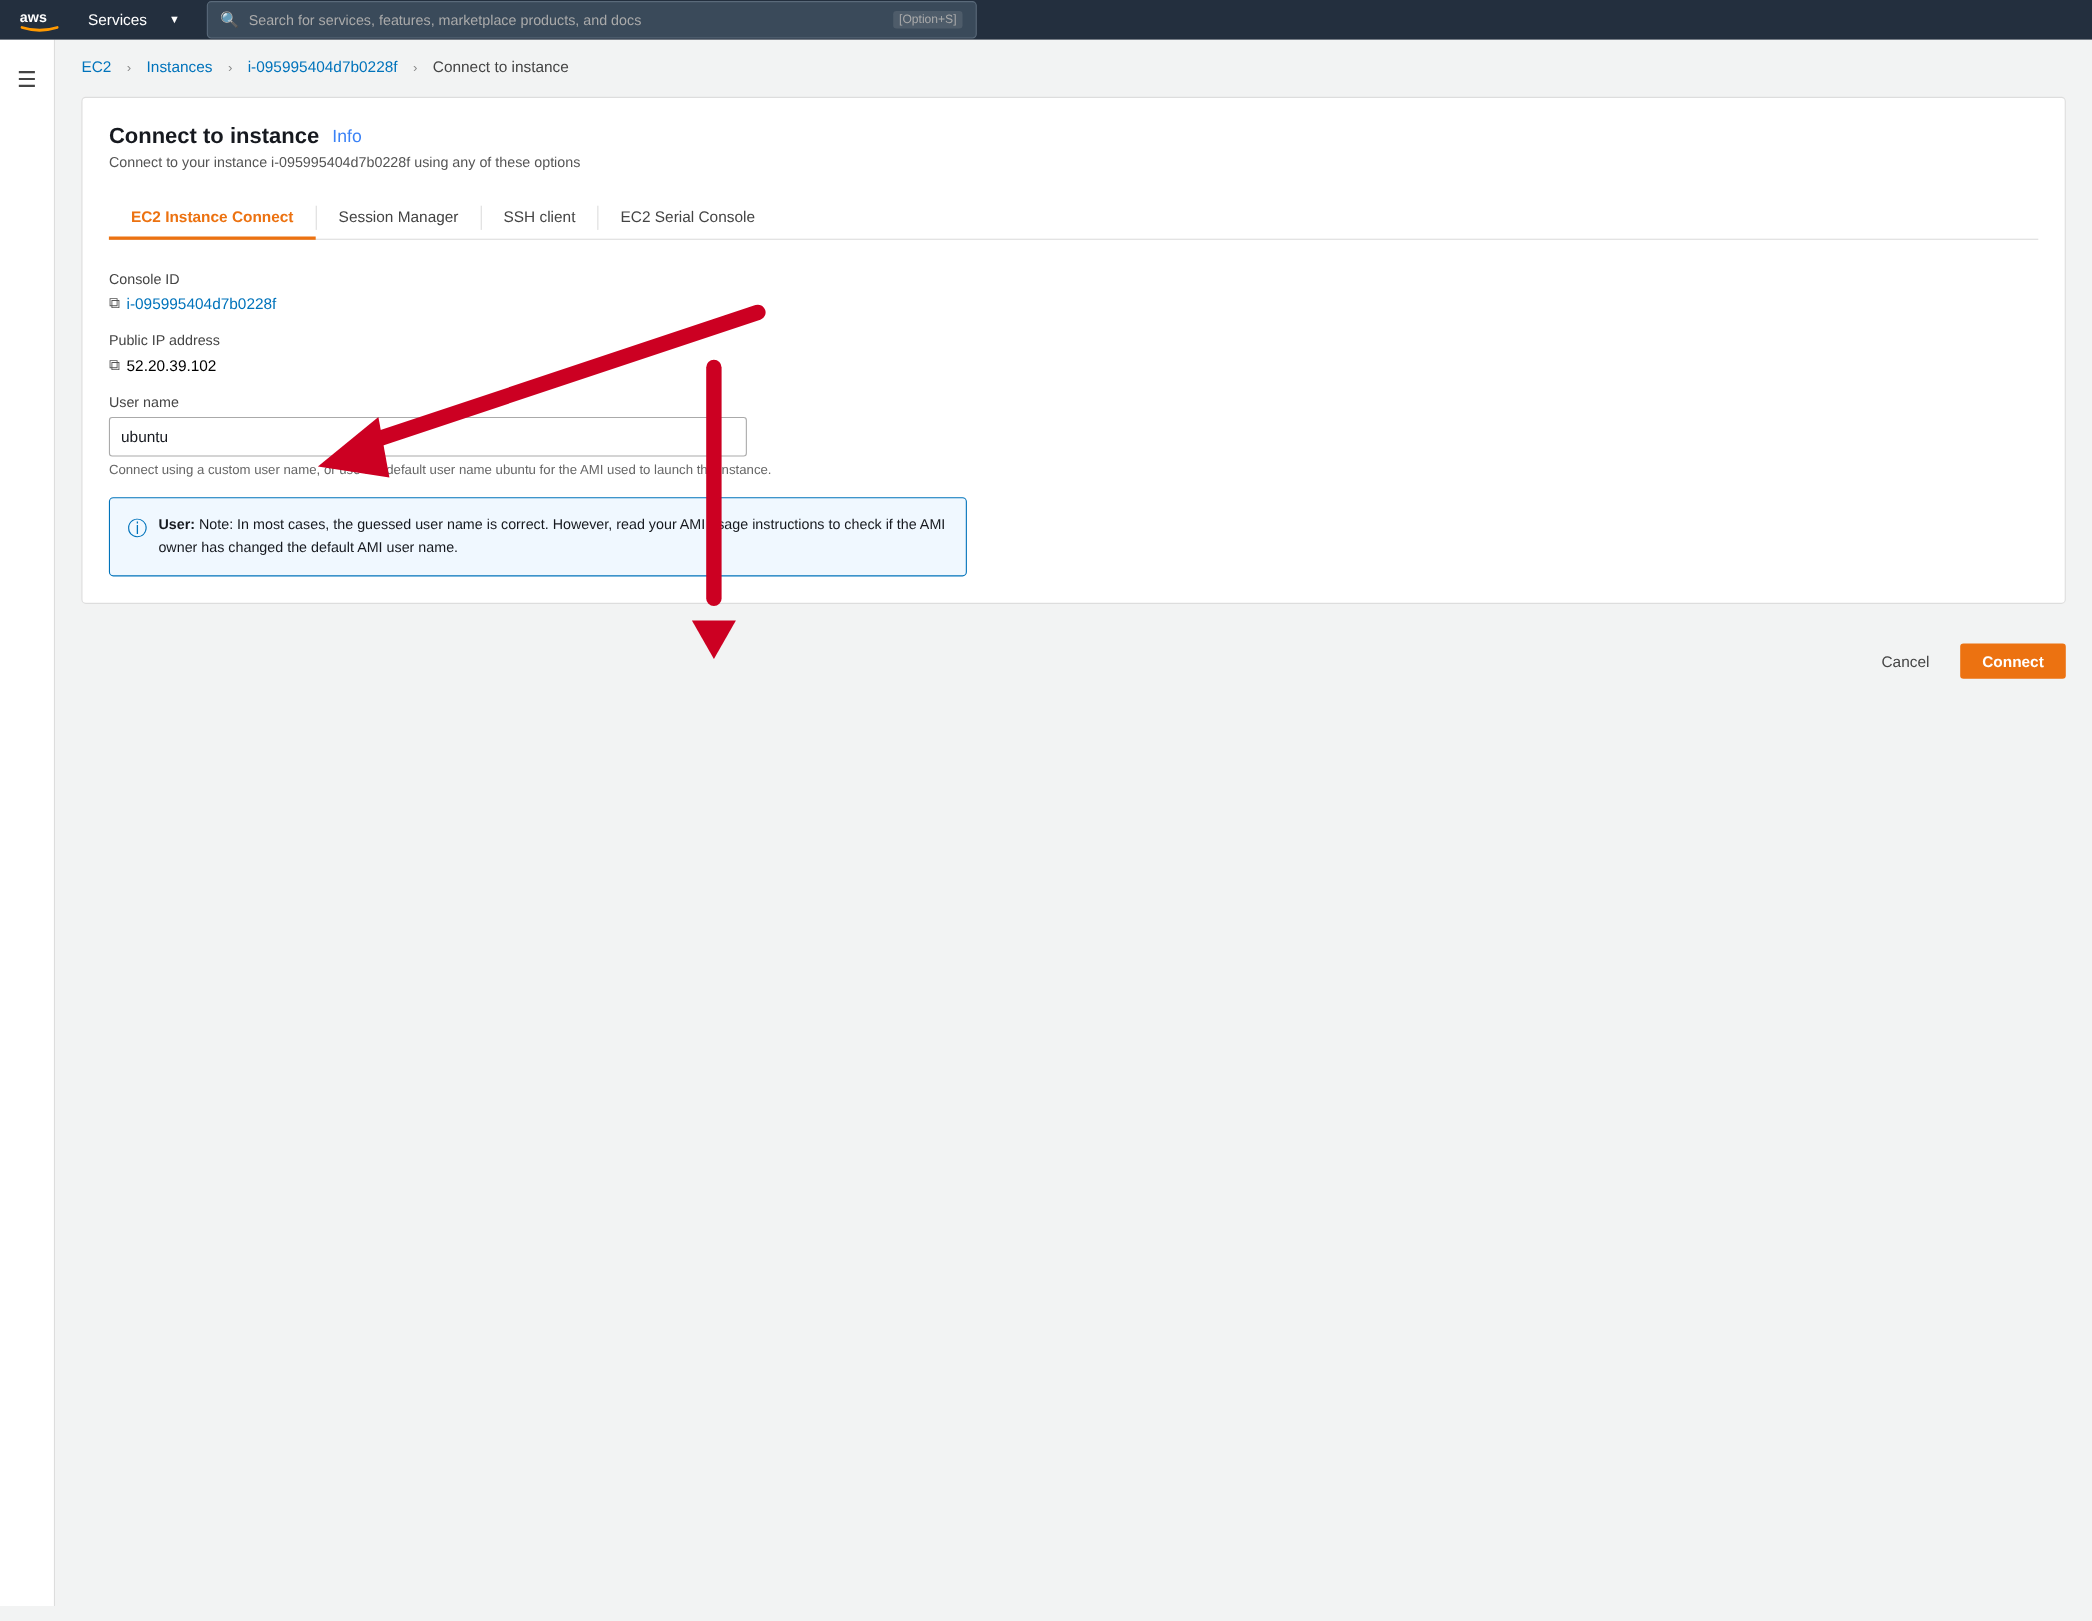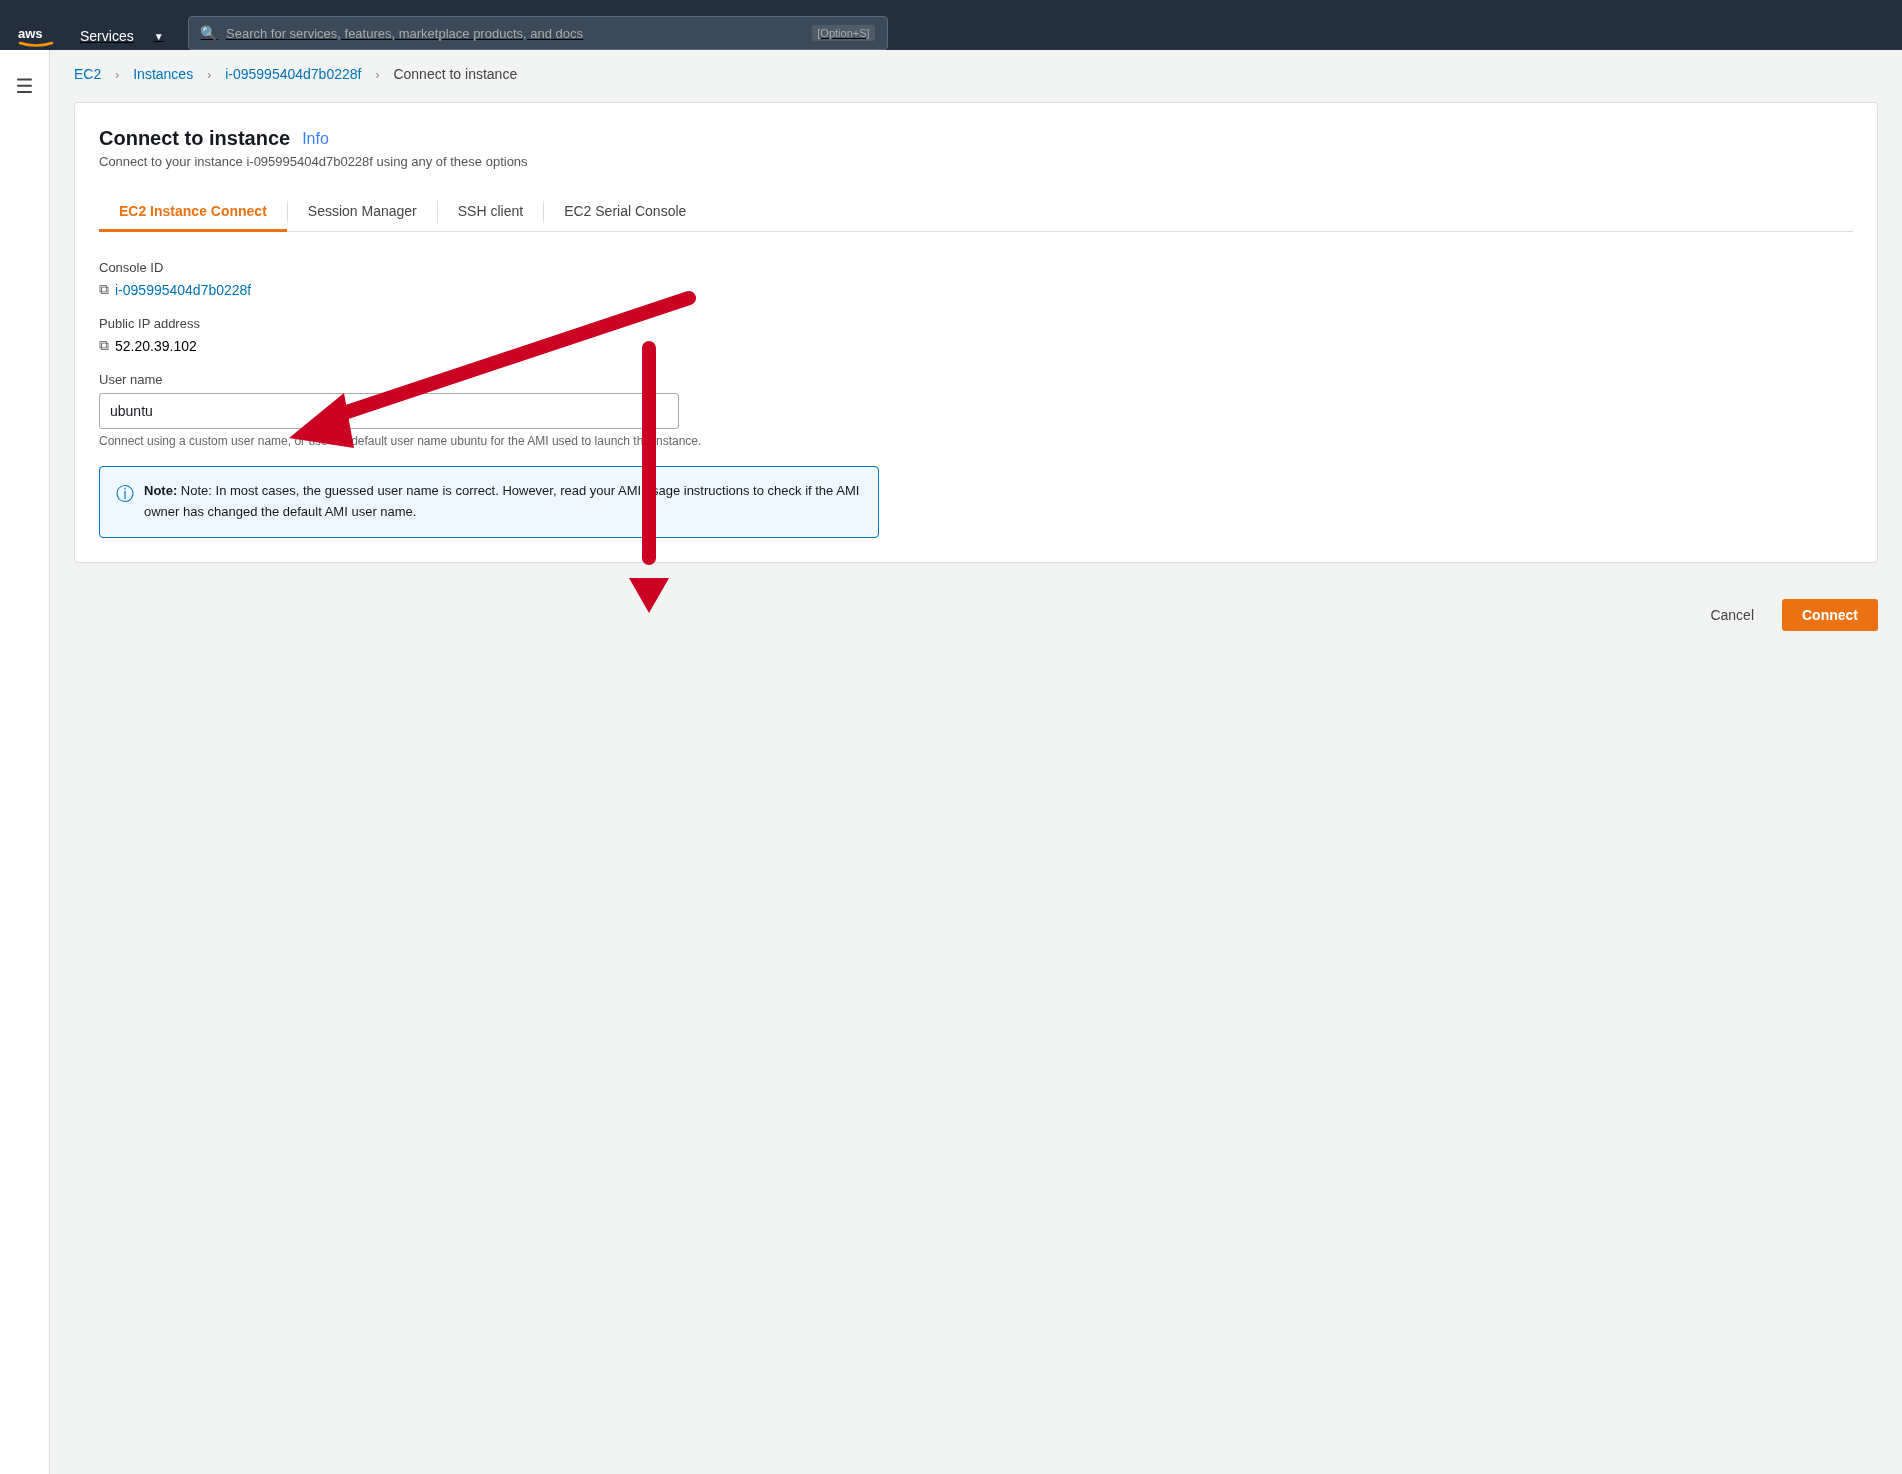--- a/index.html
+++ b/index.html
@@ -1,28 +1,27 @@
 <!DOCTYPE html>
 <html><head>
   <meta charset="utf-8">
   <style>
     * { box-sizing: border-box; margin: 0; padding: 0; }
     body { font-family: -apple-system, BlinkMacSystemFont, 'Amazon Ember', Arial, sans-serif; background: #f2f3f3; min-height: 100vh; }
 
     
     .top-nav {
       background: #232f3e;
-      height: 50px;
-      display: flex;
-      align-items: flex-end;
+      height: 36px;
+      display: flex;
+      align-items: center;
       padding: 0 16px;
       gap: 16px;
       position: relative;
       z-index: 10;
-      text-decoration: underline;
     }
     .aws-logo {
       display: flex;
       align-items: center;
       gap: 4px;
       cursor: pointer;
     }
     .services-btn {
       color: white;
       font-size: 14px;
@@ -340,21 +339,21 @@
 
         <div class="field-group">
           <div class="field-label">User name</div>
           <input class="text-input" type="text" value="ubuntu" style="">
           <p class="field-hint">Connect using a custom user name, or use the default user name ubuntu for the AMI used to launch the instance.</p>
         </div>
 
         <div class="info-box">
           <span class="info-box-icon">ⓘ</span>
           <div class="info-box-text">
-            <strong>Note:</strong> <span>Note: In most cases, the guessed user name is correct. However, read your AMI usage instructions to check if the AMI owner has changed the default AMI user name.</span>
+            <strong>User:</strong> <span>Note: In most cases, the guessed user name is correct. However, read your AMI usage instructions to check if the AMI owner has changed the default AMI user name.</span>
           </div>
         </div>
 
         <div style="position:relative; pointer-events:none;">
           <svg style="position:absolute; top:-320px; left:-30px; width:700px; height:400px; pointer-events:none; z-index:50;" viewBox="0 0 700 400">
 
             <g transform="translate(0,0)">
               <path d="M620,80 L260,200" stroke="#cc0022" stroke-width="14" fill="none" stroke-linecap="round"></path>
               <polygon points="220,220 275,175 285,230" fill="#cc0022"></polygon>
             </g>

